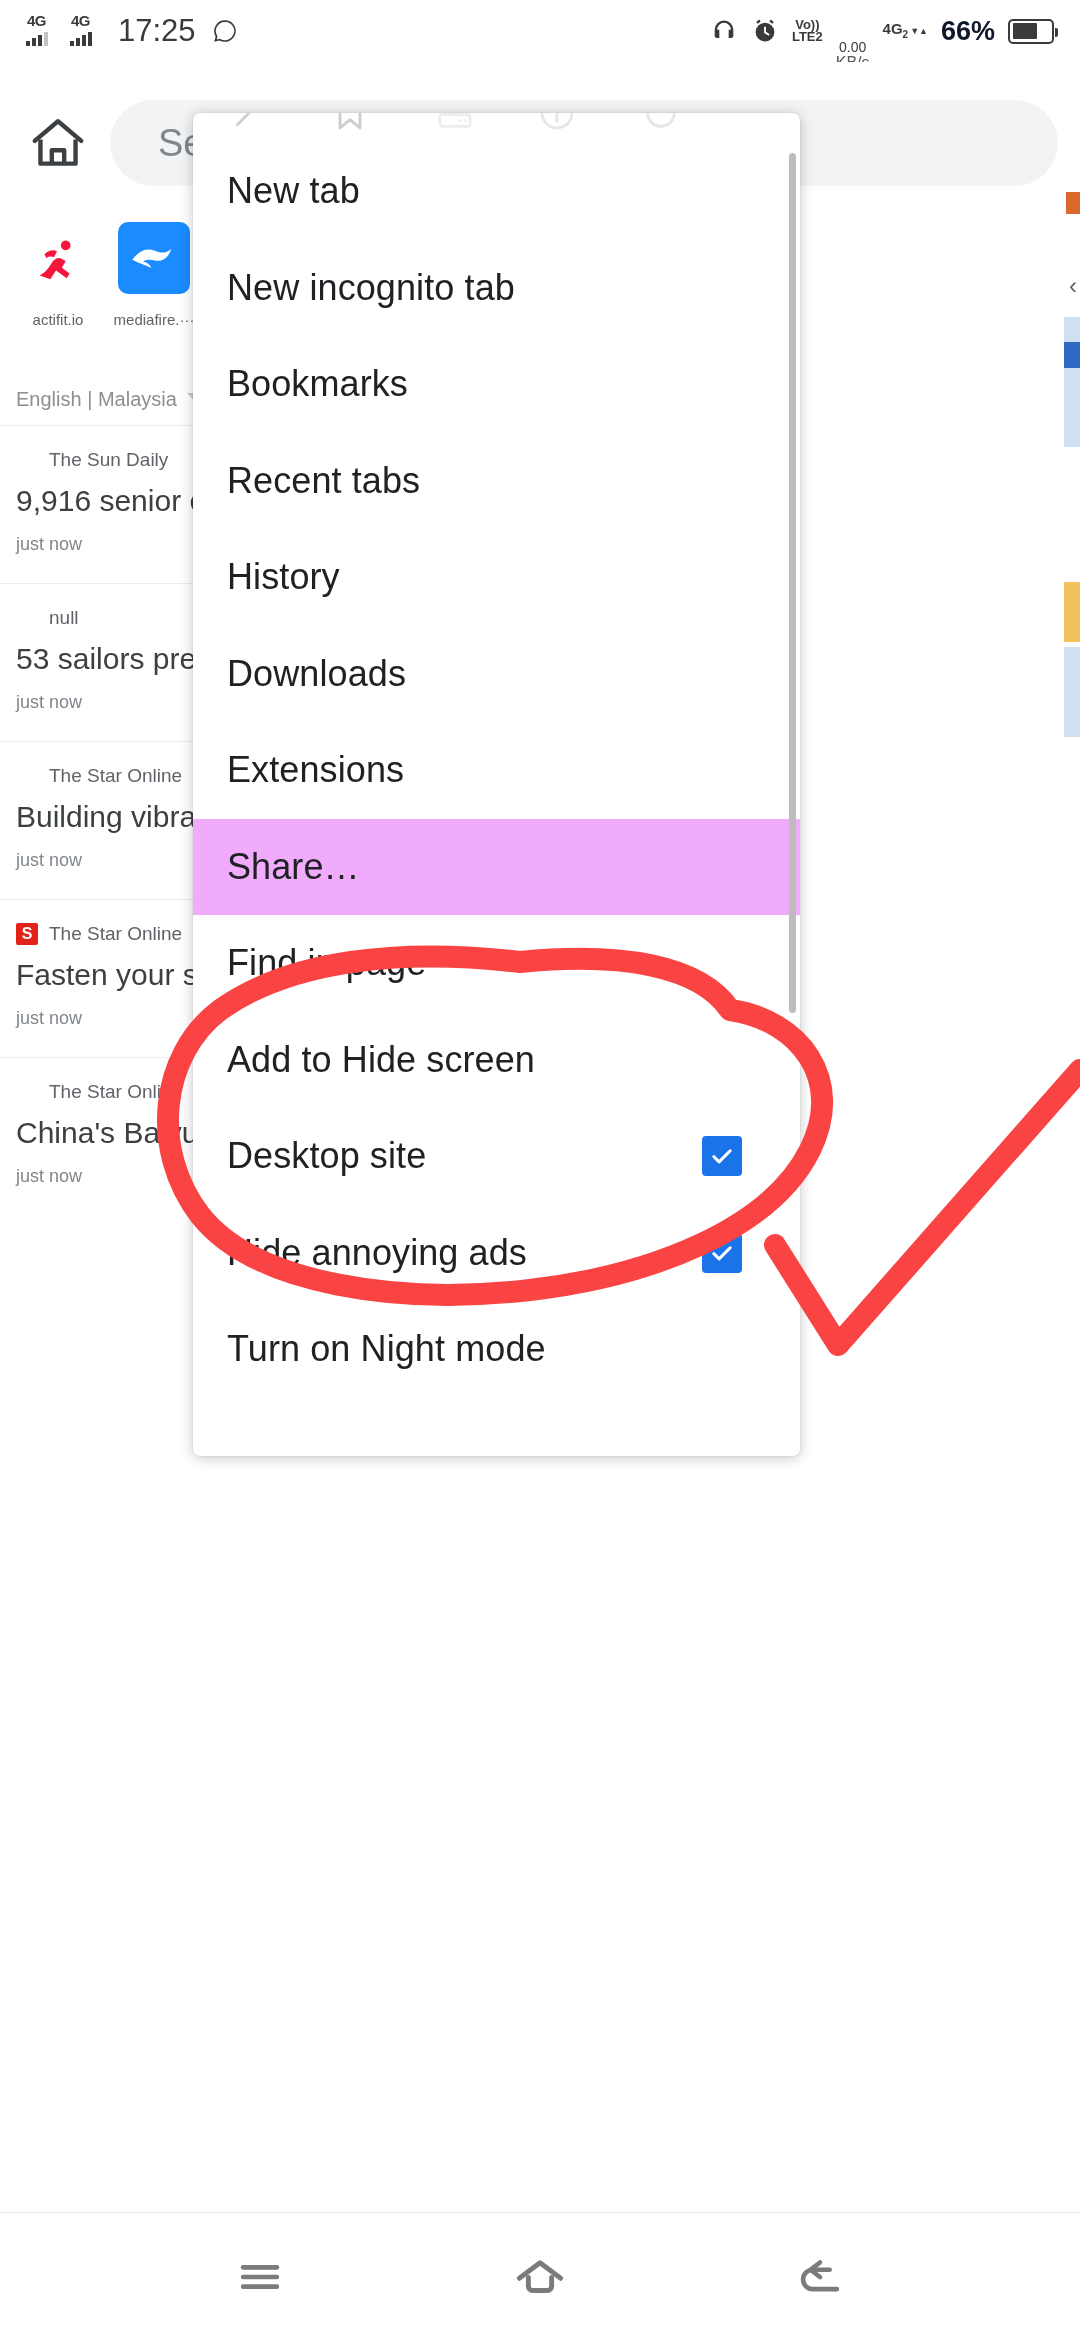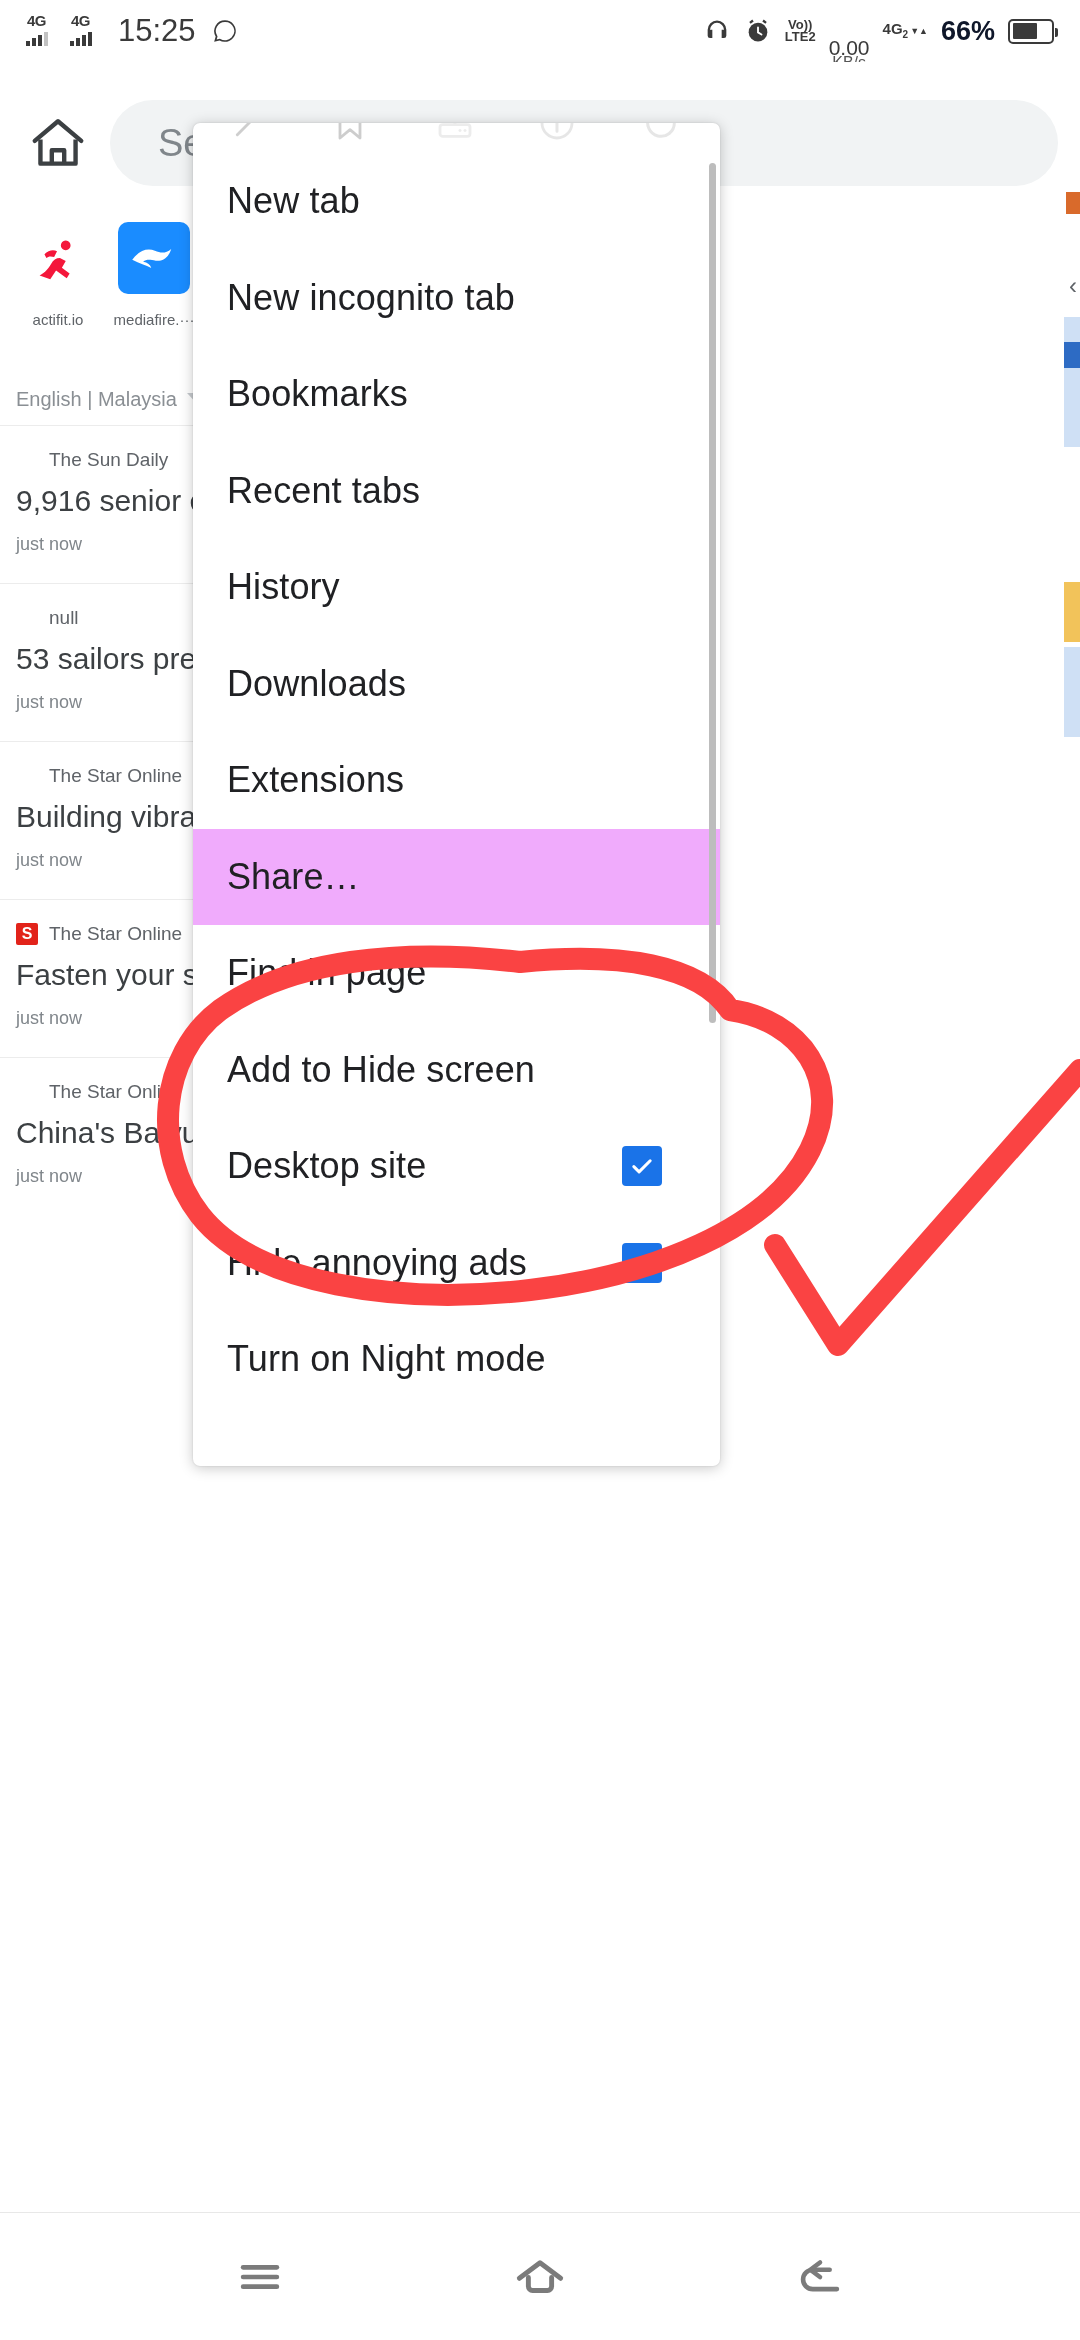--- a/index.html
+++ b/index.html
@@ -68,21 +68,21 @@
     font-size: 13px;
     font-weight: bold;
     line-height: 12px;
     text-align: center;
   }
 
   .netspeed {
     text-align: center;
     line-height: 15px;
   }
-  .netspeed .v { font-size: 21px; margin-top: 48px; }
+  .netspeed .v { font-size: 14px; margin-top: 48px; }
   .netspeed .u { font-size: 16px; color: #555; }
 
   .net4g {
     display: flex;
     align-items: center;
     gap: 2px;
   }
   .net4g .lbl { font-size: 15px; font-weight: bold; line-height: 15px; }
   .net4g .lbl sub { font-size: 10px; }
   .net4g .arrows { font-size: 9px; line-height: 8px; }
@@ -239,22 +239,22 @@
     position: absolute;
     right: 3px;
     font-size: 24px;
     color: #5f6368;
   }
 
   
   .sheet {
     position: absolute;
     left: 193px;
-    top: 123px;
-    width: 527px;
+    top: 113px;
+    width: 607px;
     height: 1343px;
     background: #ffffff;
     border-radius: 7px;
     box-shadow: 0 2px 14px rgba(0,0,0,0.22), 0 0 2px rgba(0,0,0,0.14);
     overflow: hidden;
   }
   .sheet-iconrow {
     position: relative;
     height: 30px;
     overflow: hidden;
@@ -349,21 +349,21 @@
     <div class="sig">
       <div class="g">4G</div>
       <div class="bars">
           <i></i>
           <i></i>
           <i></i>
           <i></i>
         </div>
     </div>
 
-    <div class="clock-text">15:25</div>
+    <div class="clock-text">17:25</div>
 
     <span class="wa-icon">
       <svg class="ico-svg" width="26" height="26" viewBox="0 0 24 24">
         <path d="M12 2a10 10 0 00-8.6 15.1L2 22l5-1.3A10 10 0 1012 2zm0 1.6a8.4 8.4 0 016 14.4 8.4 8.4 0 01-10.3 1.3l-.4-.2-3 .8.8-2.9-.2-.4A8.4 8.4 0 0112 3.6z" fill="#3a3a3a"></path>
       </svg>
     </span>
   </div>
 
   <div class="sb-right">
     <span>

